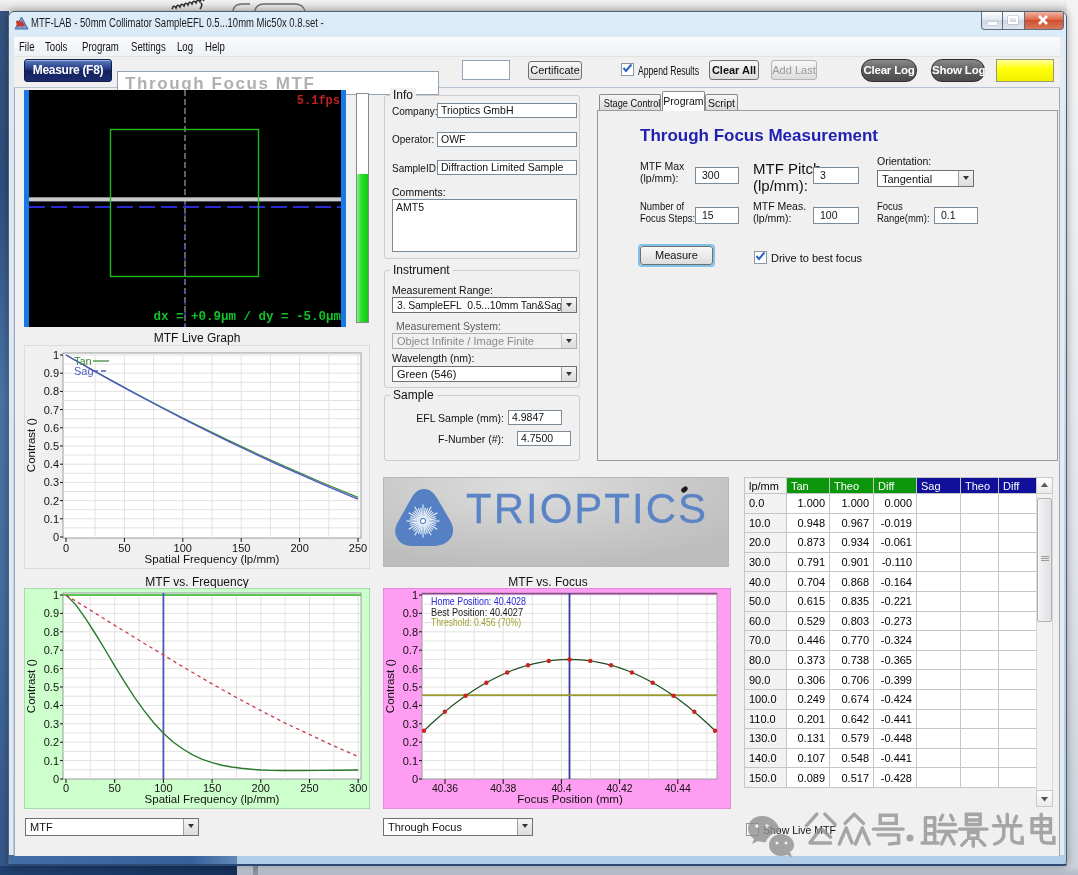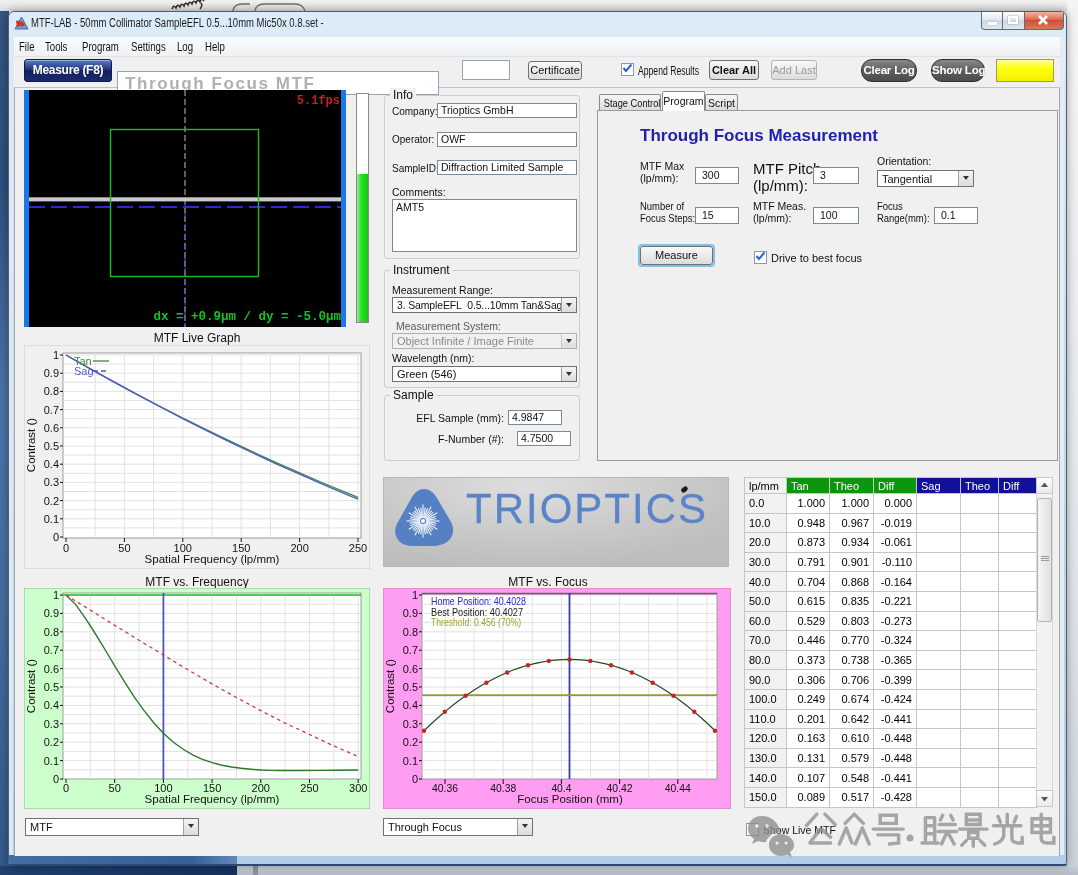--- a/index.html
+++ b/index.html
@@ -641,29 +641,20 @@
 <tr>
           <td class="rh">110.0</td>
           <td>0.201</td>
           <td>0.642</td>
           <td>-0.441</td>
           <td></td>
           <td></td>
           <td></td>
         </tr>
 <tr>
-          <td class="rh">120.0</td>
-          <td>0.163</td>
-          <td>0.610</td>
-          <td>-0.448</td>
-          <td></td>
-          <td></td>
-          <td></td>
-        </tr>
-<tr>
           <td class="rh">130.0</td>
           <td>0.131</td>
           <td>0.579</td>
           <td>-0.448</td>
           <td></td>
           <td></td>
           <td></td>
         </tr>
 <tr>
           <td class="rh">140.0</td>

